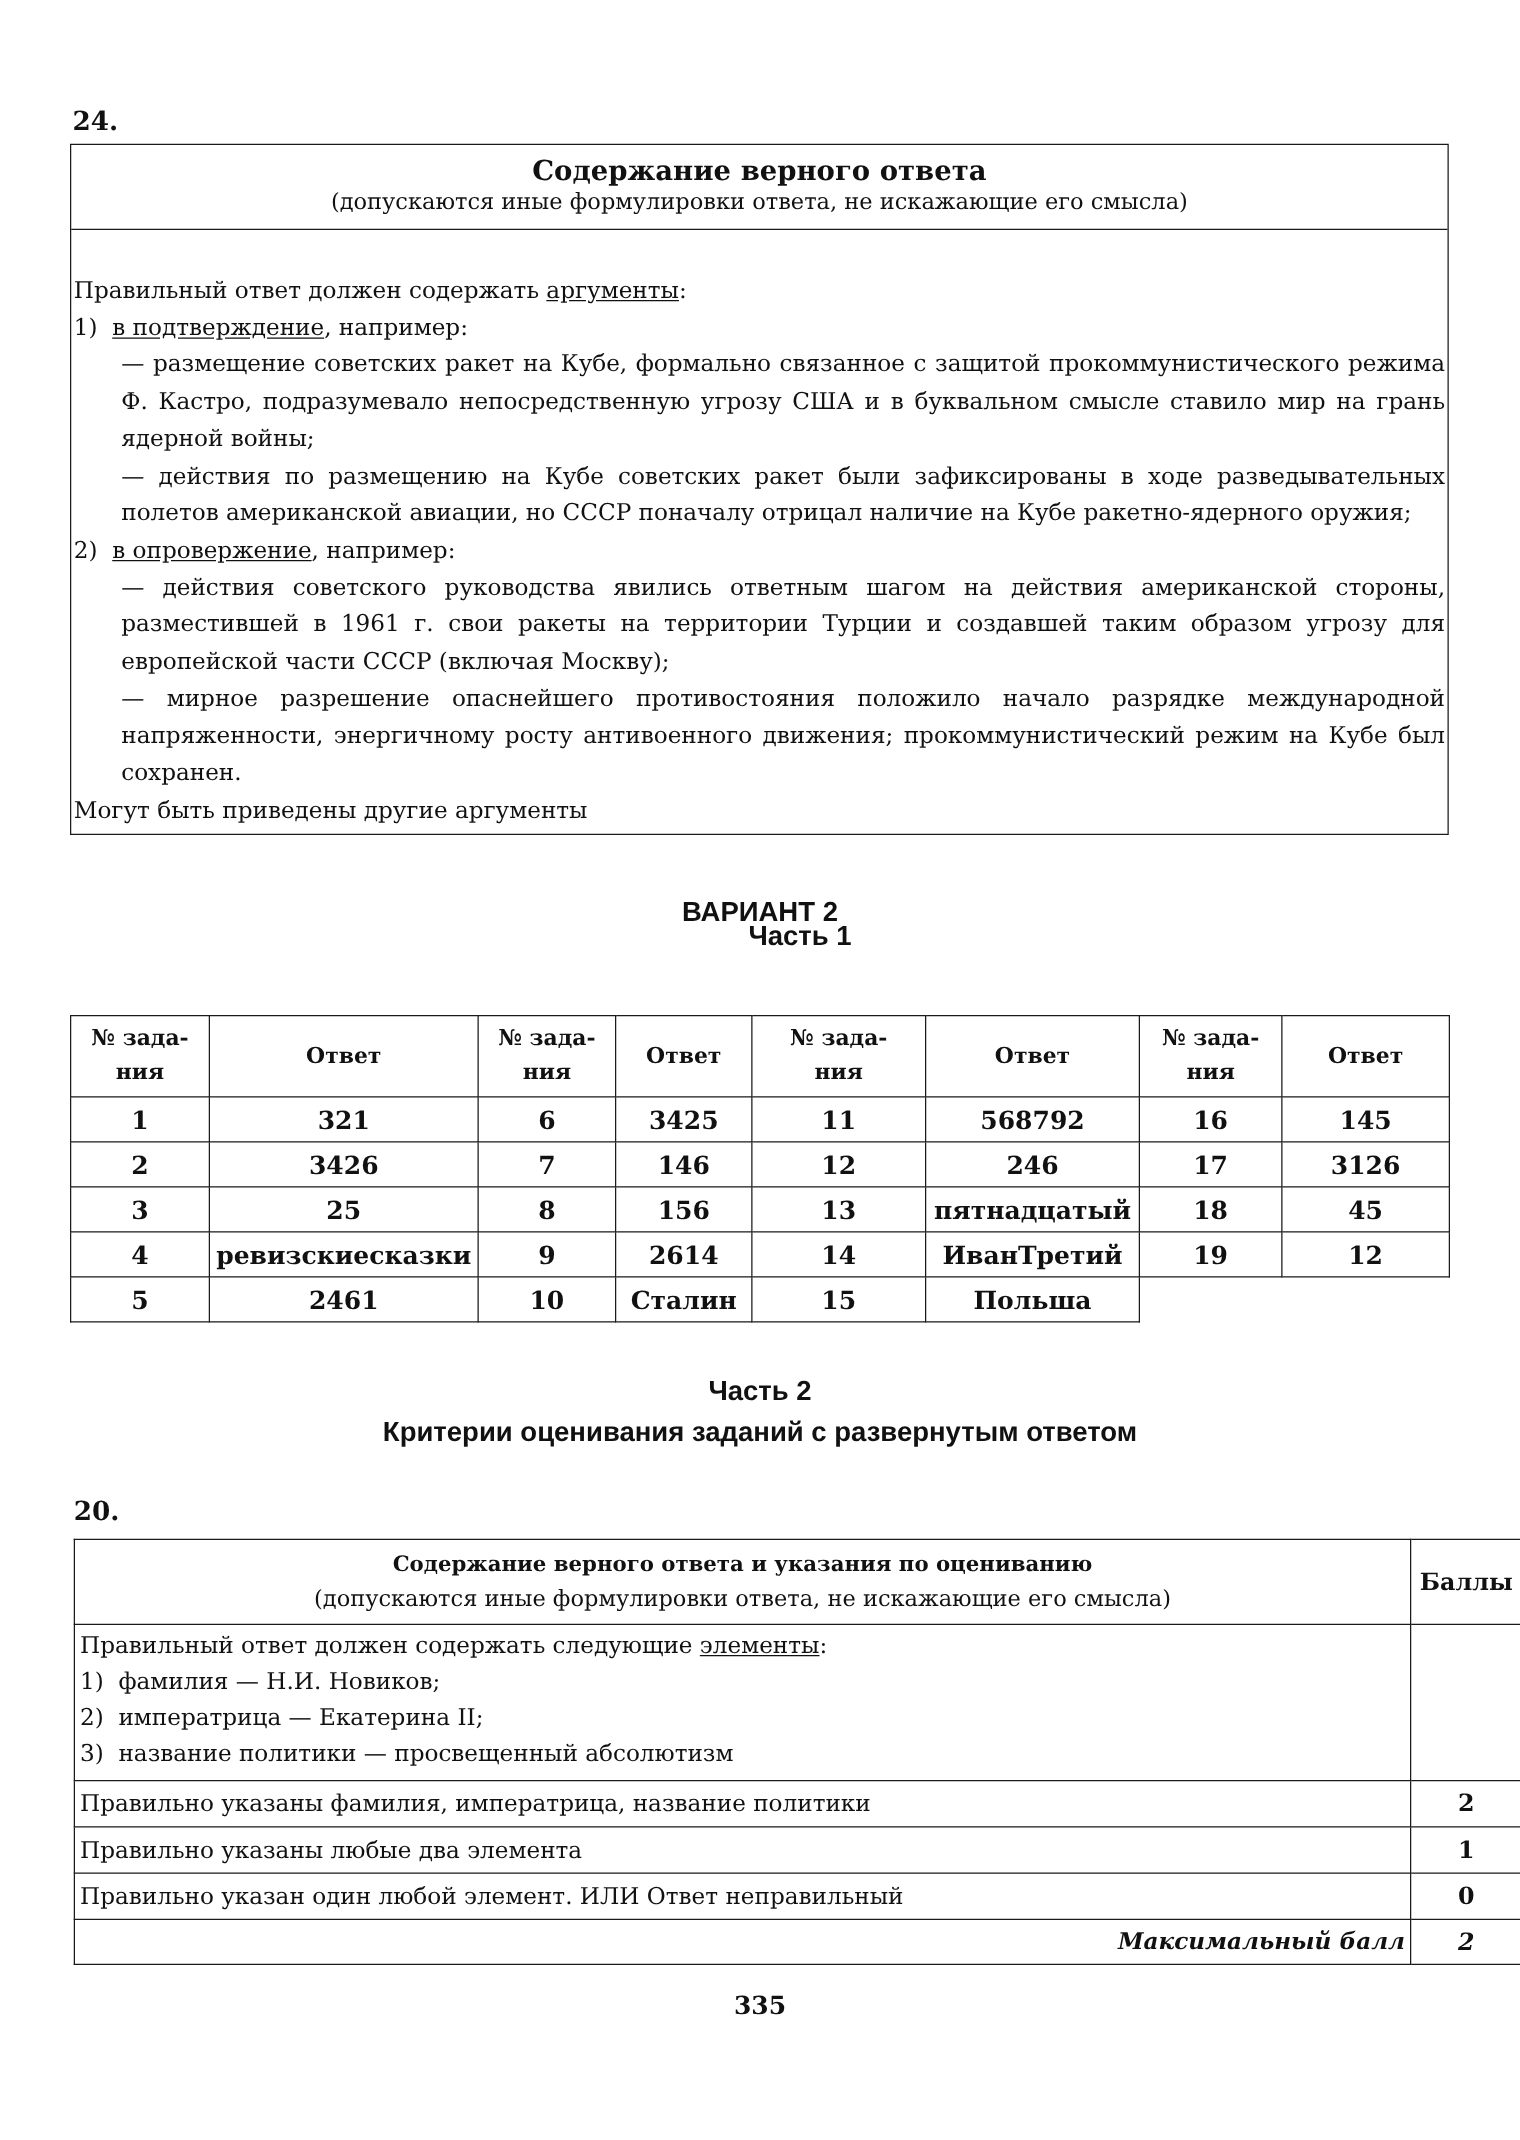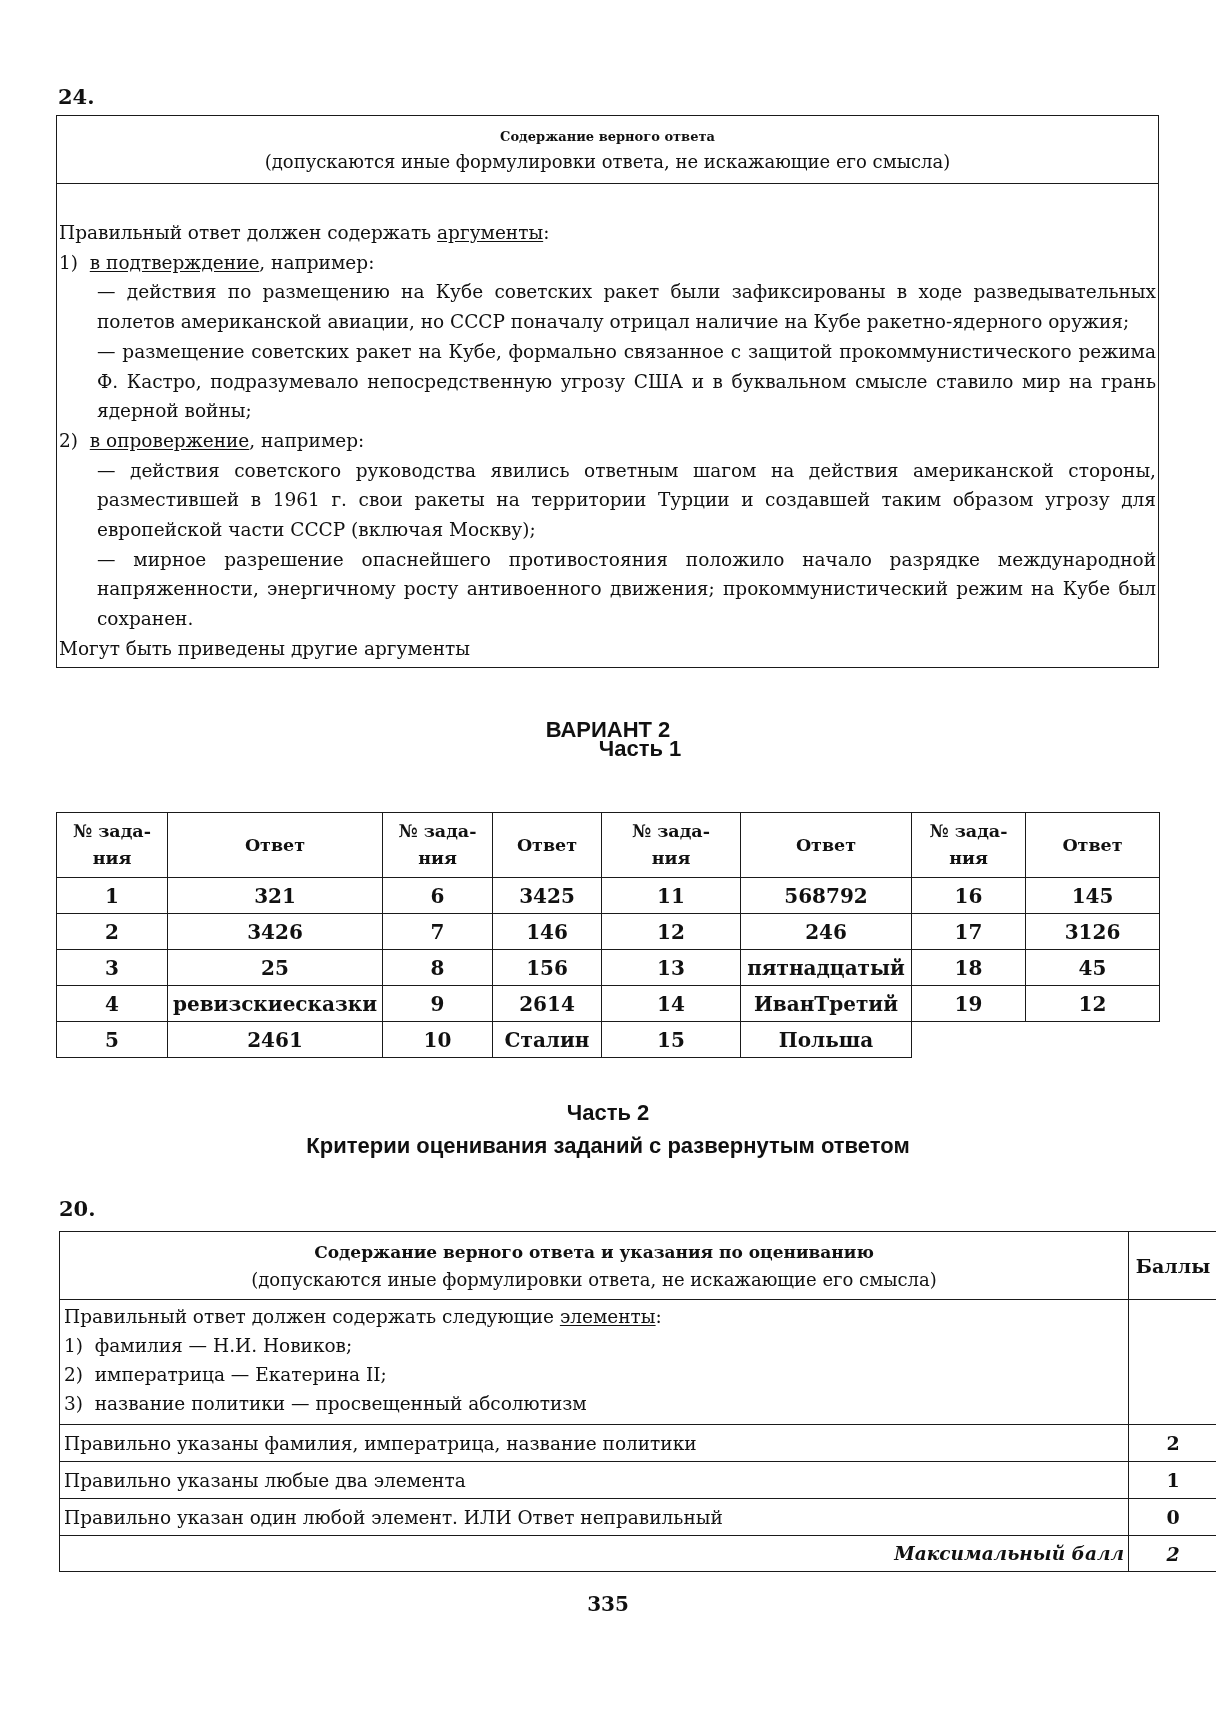--- a/index.html
+++ b/index.html
@@ -1,21 +1,21 @@
 <!DOCTYPE html>
 <html><head>
 <meta charset="utf-8">
 <style>
   html, body { margin: 0; padding: 0; background: #ffffff; }
   body { width: 1216px; height: 1712px; position: relative; overflow: hidden; color: #111; font-family: "DejaVu Serif", "Liberation Serif", serif; }
   .abs { position: absolute; text-align: right; }
   .task-num { font-family: "DejaVu Serif", serif; font-weight: bold; font-size: 21px; }
   .box { position: absolute; border: 1.5px solid #1a1a1a; box-sizing: border-box; }
   .box-head { text-align: center; border-bottom: 1.5px solid #1a1a1a; box-sizing: border-box; }
-  .box-head .t1 { font-weight: bold; font-size: 13px; line-height: 30px; padding-top: 6px; }
+  .box-head .t1 { font-weight: bold; font-size: 22px; line-height: 30px; padding-top: 6px; }
   .box-head .t2 { font-size: 18px; line-height: 28px; }
   .body-text { font-size: 18.5px; line-height: 29.7px; text-align: justify; margin-top: 30px; }
   .body-text p { margin: 0; }
   .indent { padding-left: 38px; }
   .u { text-decoration: underline; text-underline-offset: 2px; }
   .heading-sans { position: absolute; left: 0; width: 1216px; text-align: center; font-family: "Liberation Sans", "DejaVu Sans", sans-serif; font-weight: bold; font-size: 22px; }
   table.answers { position: absolute; left: 56px; top: 812px; border-collapse: collapse; font-size: 20px; }
   table.answers td, table.answers th { border: 1.5px solid #1a1a1a; text-align: center; padding: 0; }
   table.answers th { font-weight: bold; font-size: 17.5px; line-height: 27px; height: 64px; }
   table.answers td { height: 35px; font-weight: normal; }
@@ -36,22 +36,22 @@
 <div class="abs task-num" style="left:58px; top:84px;">24.</div>
 
 <div class="box" style="left:56px; top:115px; width:1103px; height:553px;">
   <div class="box-head" style="height:68px;">
     <div class="t1">Содержание верного ответа</div>
     <div class="t2" style="margin-top:-4px;">(допускаются иные формулировки ответа, не искажающие его смысла)</div>
   </div>
   <div class="body-text" style="padding:4px 2px 0 2px;">
     <p><span>Правильный ответ должен содержать </span><span class="u">аргументы</span><span>:</span></p>
     <p><span>1)</span>&nbsp;&nbsp;<span class="u">в подтверждение</span><span>, например:</span></p>
+    <p class="indent">— размещение советских ракет на Кубе, формально связанное с защитой прокоммунистического режима Ф. Кастро, подразумевало непосредственную угрозу США и в буквальном смысле ставило мир на грань ядерной войны;</p>
     <p class="indent">— действия по размещению на Кубе советских ракет были зафиксированы в ходе разведывательных полетов американской авиации, но СССР поначалу отрицал наличие на Кубе ракетно-ядерного оружия;</p>
-    <p class="indent">— размещение советских ракет на Кубе, формально связанное с защитой прокоммунистического режима Ф. Кастро, подразумевало непосредственную угрозу США и в буквальном смысле ставило мир на грань ядерной войны;</p>
     <p><span>2)</span>&nbsp;&nbsp;<span class="u">в опровержение</span><span>, например:</span></p>
     <p class="indent">— действия советского руководства явились ответным шагом на действия американской стороны, разместившей в 1961 г. свои ракеты на территории Турции и создавшей таким образом угрозу для европейской части СССР (включая Москву);</p>
     <p class="indent">— мирное разрешение опаснейшего противостояния положило начало разрядке международной напряженности, энергичному росту антивоенного движения; прокоммунистический режим на Кубе был сохранен.</p>
     <p>Могут быть приведены другие аргументы</p>
   </div>
 </div>
 
 <div class="heading-sans" style="top:717px;">ВАРИАНТ 2</div>
 <div class="heading-sans" style="top:736px;margin-left:32px;">Часть 1</div>
 

